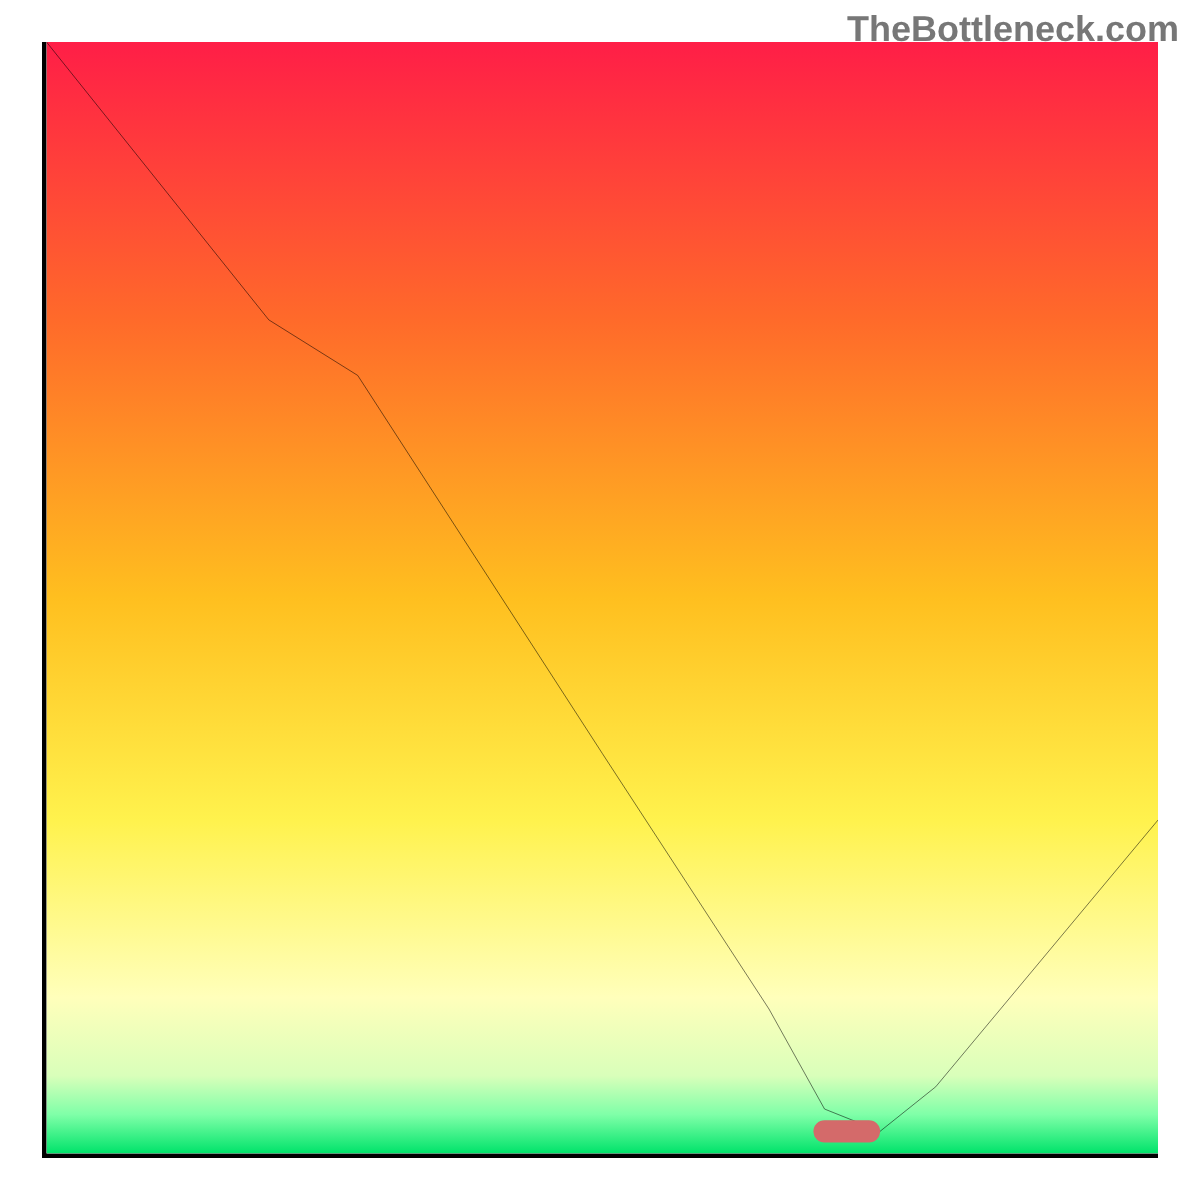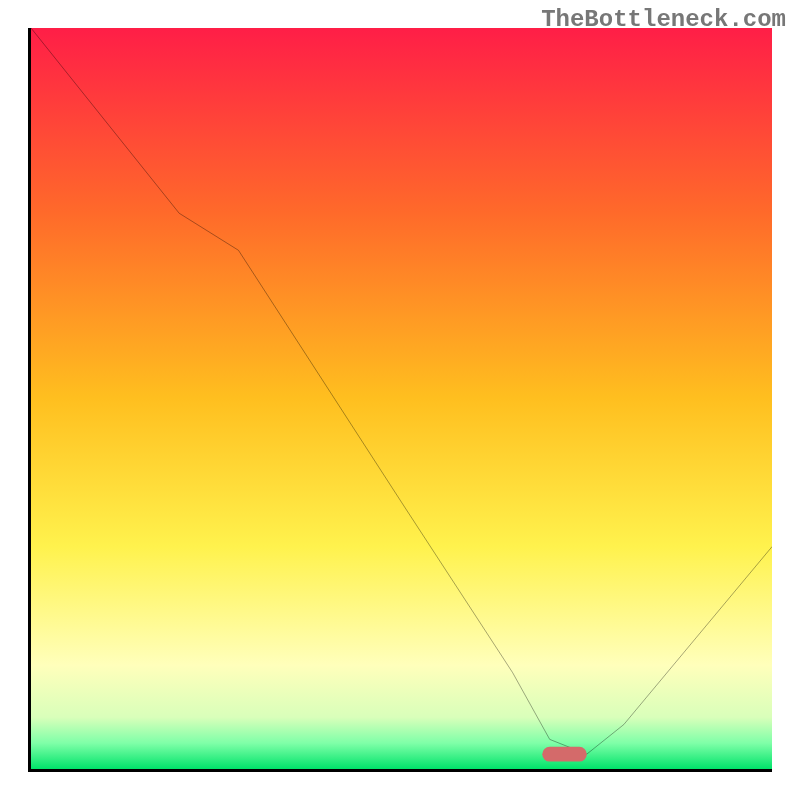--- a/index.html
+++ b/index.html
@@ -8,21 +8,20 @@
     width: 800px;
     height: 800px;
     background: #ffffff;
     font-family: Arial, Helvetica, sans-serif;
     overflow: hidden;
   }
   .stage {
     position: relative;
     width: 800px;
     height: 612px;
-    font-family: Liberation Mono, monospace;
   }
   .watermark {
     position: absolute;
     top: 6px;
     right: 14px;
     color: #777777;
     font-size: 24px;
     font-weight: 600;
   }
   .plot-area {

